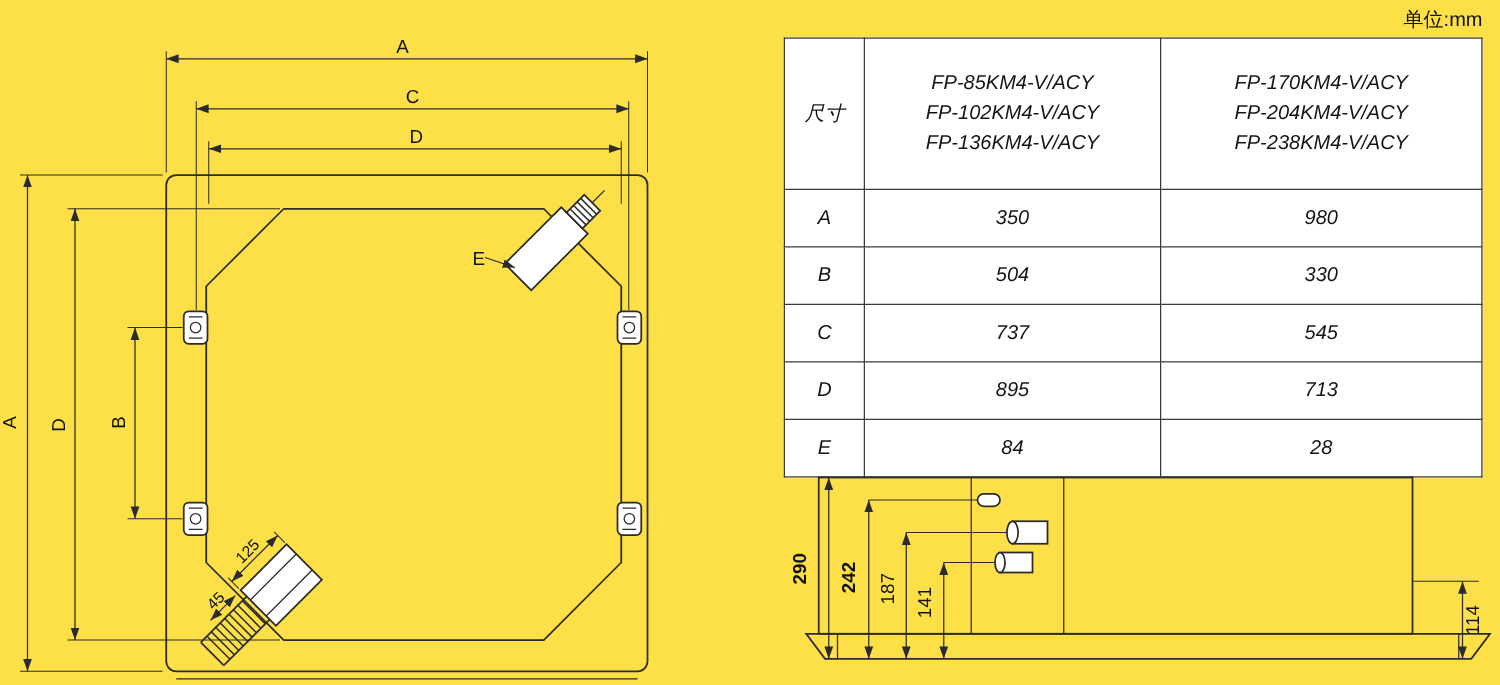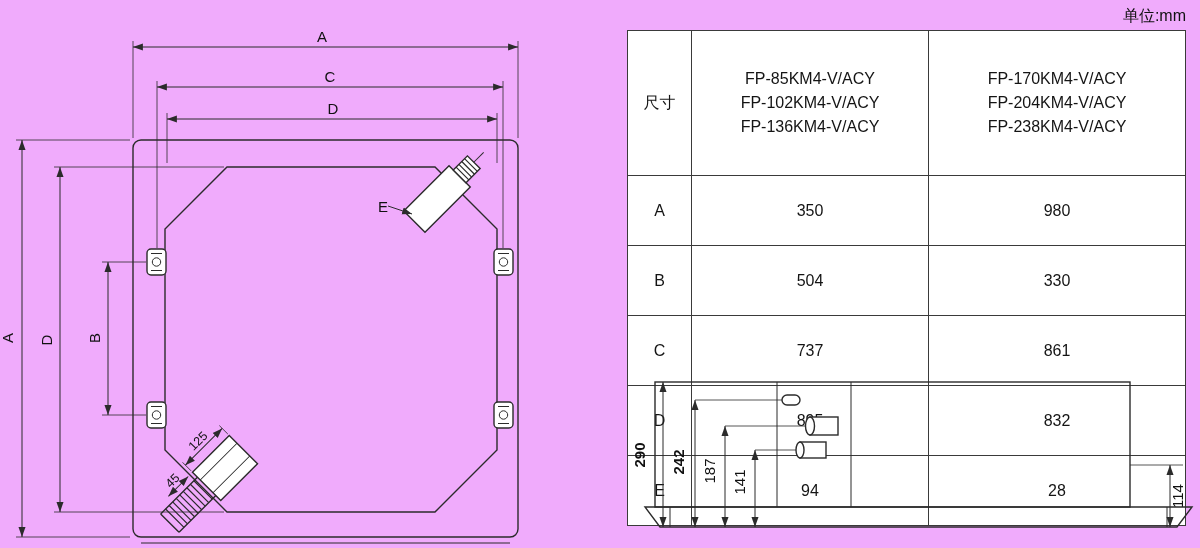--- a/index.html
+++ b/index.html
@@ -1,27 +1,27 @@
 <!DOCTYPE html>
 <html><head>
 <meta charset="utf-8">
 <style>
   html,body{margin:0;padding:0;background:#fff;}
   .page{
-    position:relative;width:1200px;height:548px;background:#f0abfc;overflow:hidden;
+    position:relative;width:1200px;height:548px;background:#fde047;overflow:hidden;
     font-family:"Liberation Sans",sans-serif;color:#111;
   }
   .unit-note{position:absolute;top:6px;right:14px;font-size:16px;color:#111;}
   .topview{position:absolute;left:0;top:0;}
   .sideview{position:absolute;left:630px;top:370px;}
   .table-wrap{position:absolute;left:627px;top:30px;}
   table.dims-table{border-collapse:collapse;table-layout:fixed;background:#fff;}
   table.dims-table td{
     border:1px solid #3a3a3a;text-align:center;vertical-align:middle;
-    font-size:16px;color:#141414;padding:16px 4px;
+    font-size:16px;color:#141414;padding:4px 4px;font-style:italic;
   }
   tr.head-row td{height:112px;}
   tr.head-row .model-line{line-height:24px;font-size:16px;}
   tr.data-row td{height:37px;}
   td.dim-cell{font-size:17px;margin-top:37px;}
   
   .shp{fill:#ffffff;stroke:#2b2b2b;stroke-width:1.4;}
   .ln{fill:none;stroke:#2b2b2b;stroke-width:1.4;}
   .thin{fill:none;stroke:#2b2b2b;stroke-width:1;}
   .dim{fill:none;stroke:#2b2b2b;stroke-width:1;}
@@ -169,30 +169,30 @@
           <td>980</td>
         </tr>
         <tr class="data-row">
           <td class="dim-cell">B</td>
           <td>504</td>
           <td>330</td>
         </tr>
         <tr class="data-row">
           <td class="dim-cell">C</td>
           <td>737</td>
-          <td>861</td>
+          <td>545</td>
         </tr>
         <tr class="data-row">
           <td class="dim-cell">D</td>
           <td>895</td>
-          <td>832</td>
+          <td>713</td>
         </tr>
         <tr class="data-row">
           <td class="dim-cell">E</td>
-          <td>94</td>
+          <td>84</td>
           <td>28</td>
         </tr>
       </tbody>
     </table>
   </div>
 
   <svg class="sideview" width="570" height="178" viewBox="0 0 570 178">
     <defs>
       <marker id="arrow-s" viewBox="0 0 10 10" refX="9" refY="5" markerWidth="11" markerHeight="11" markerUnits="userSpaceOnUse" orient="auto-start-reverse">
         <path d="M0,1.8 L9,5 L0,8.2 Z" fill="#2b2b2b"></path>

